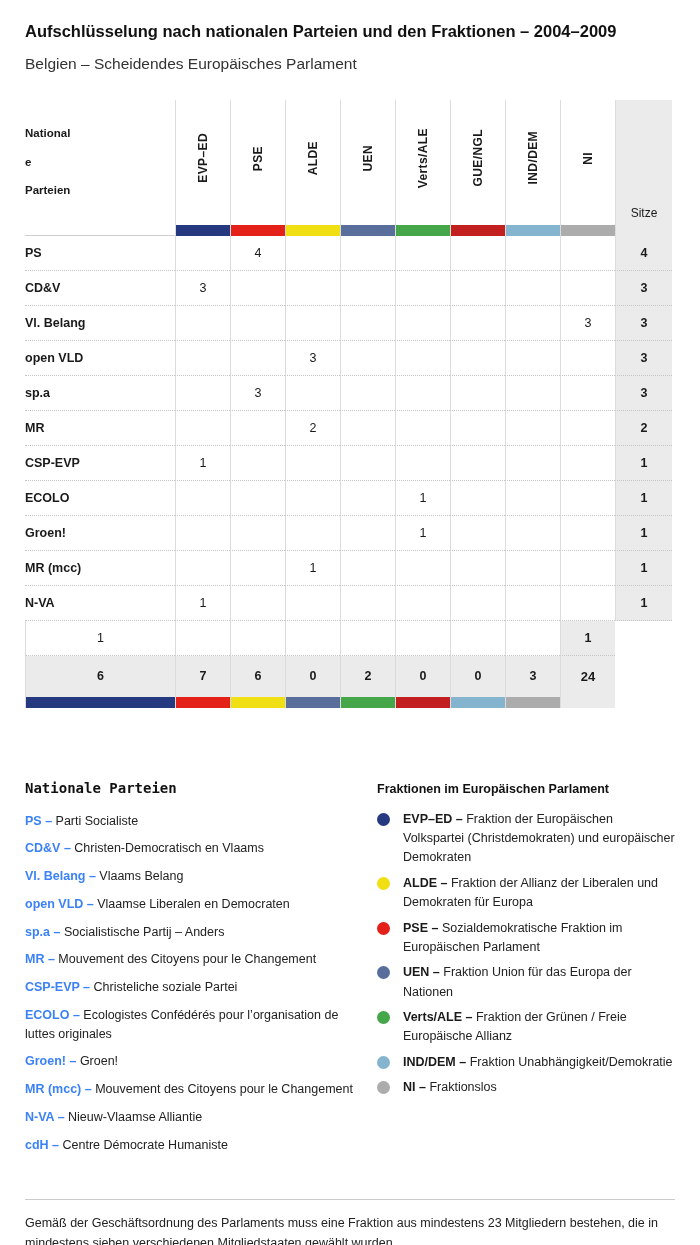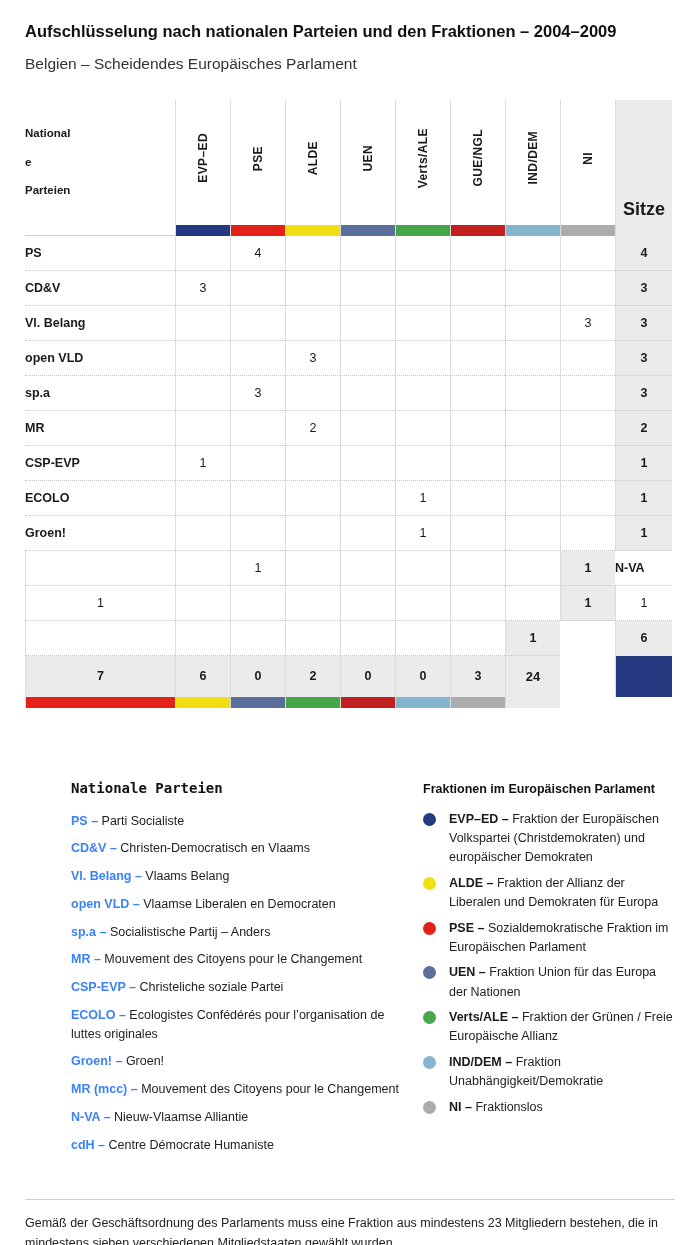--- a/index.html
+++ b/index.html
@@ -23,29 +23,29 @@
     width:647px;
   }
   .c{position:relative;min-width:0;}
   .vline{border-left:1px solid #dcdcdc;}
   .dot-b{border-bottom:1px dotted #c6c6c6;}
   .gray{background:#ebebeb;}
   .corner{display:flex;align-items:center;padding-bottom:1px;}
   .corner-label{white-space:pre-line;font-weight:700;font-size:11.5px;line-height:2.45;color:#1a1a1a;}
   .fh{display:flex;align-items:center;justify-content:center;}
   .fh span{writing-mode:vertical-rl;transform:rotate(180deg);font-weight:700;font-size:12px;letter-spacing:.4px;margin-bottom:8px;}
-  .sh{display:flex;align-items:flex-end;justify-content:center;padding-bottom:5px;font-weight:700;font-size:18px;}
+  .sh{display:flex;align-items:flex-end;justify-content:center;padding-bottom:5px;font-weight:400;font-size:12px;}
   .cb{border-bottom:1px solid #cfcfcf;}
   .pl{display:flex;align-items:center;font-weight:700;font-size:12.5px;}
   .num{display:flex;align-items:center;justify-content:center;font-size:12.5px;}
   .bold{font-weight:700;}
   .seat-total{font-size:13px;}
 
   
-  .legend-row{margin-top:72px;display:flex;align-items:flex-start;margin-left:46px;}
+  .legend-row{margin-top:72px;display:flex;align-items:flex-start;}
   .legend-left{width:336px;flex:0 0 336px;}
   .legend-left h3{
     margin:0 0 16px;font-family:"DejaVu Sans Mono","Liberation Mono",monospace;
     font-size:14px;font-weight:700;color:#111;
   }
   .lp-item{font-size:12.5px;line-height:1.5;margin-bottom:9px;color:#222;}
   .lp-item b{color:#3b82f6;}
   .legend-right{flex:1;margin-left:16px;}
   .legend-right h3{margin:2px 0 14px;font-size:12.5px;font-weight:700;color:#111;}
   .lf-item{display:flex;margin-bottom:6px;}
@@ -190,20 +190,21 @@
         <div class="c pl dot-b">Groen!</div>
         <div class="c num dot-b vline"></div>
         <div class="c num dot-b vline"></div>
         <div class="c num dot-b vline"></div>
         <div class="c num dot-b vline"></div>
         <div class="c num dot-b vline">1</div>
         <div class="c num dot-b vline"></div>
         <div class="c num dot-b vline"></div>
         <div class="c num dot-b vline"></div>
         <div class="c num bold gray dot-b vline">1</div>
+        <div class="c pl dot-b">MR (mcc)</div>
         <div class="c num dot-b vline"></div>
         <div class="c num dot-b vline"></div>
         <div class="c num dot-b vline">1</div>
         <div class="c num dot-b vline"></div>
         <div class="c num dot-b vline"></div>
         <div class="c num dot-b vline"></div>
         <div class="c num dot-b vline"></div>
         <div class="c num dot-b vline"></div>
         <div class="c num bold gray dot-b vline">1</div>
         <div class="c pl dot-b">N-VA</div>

